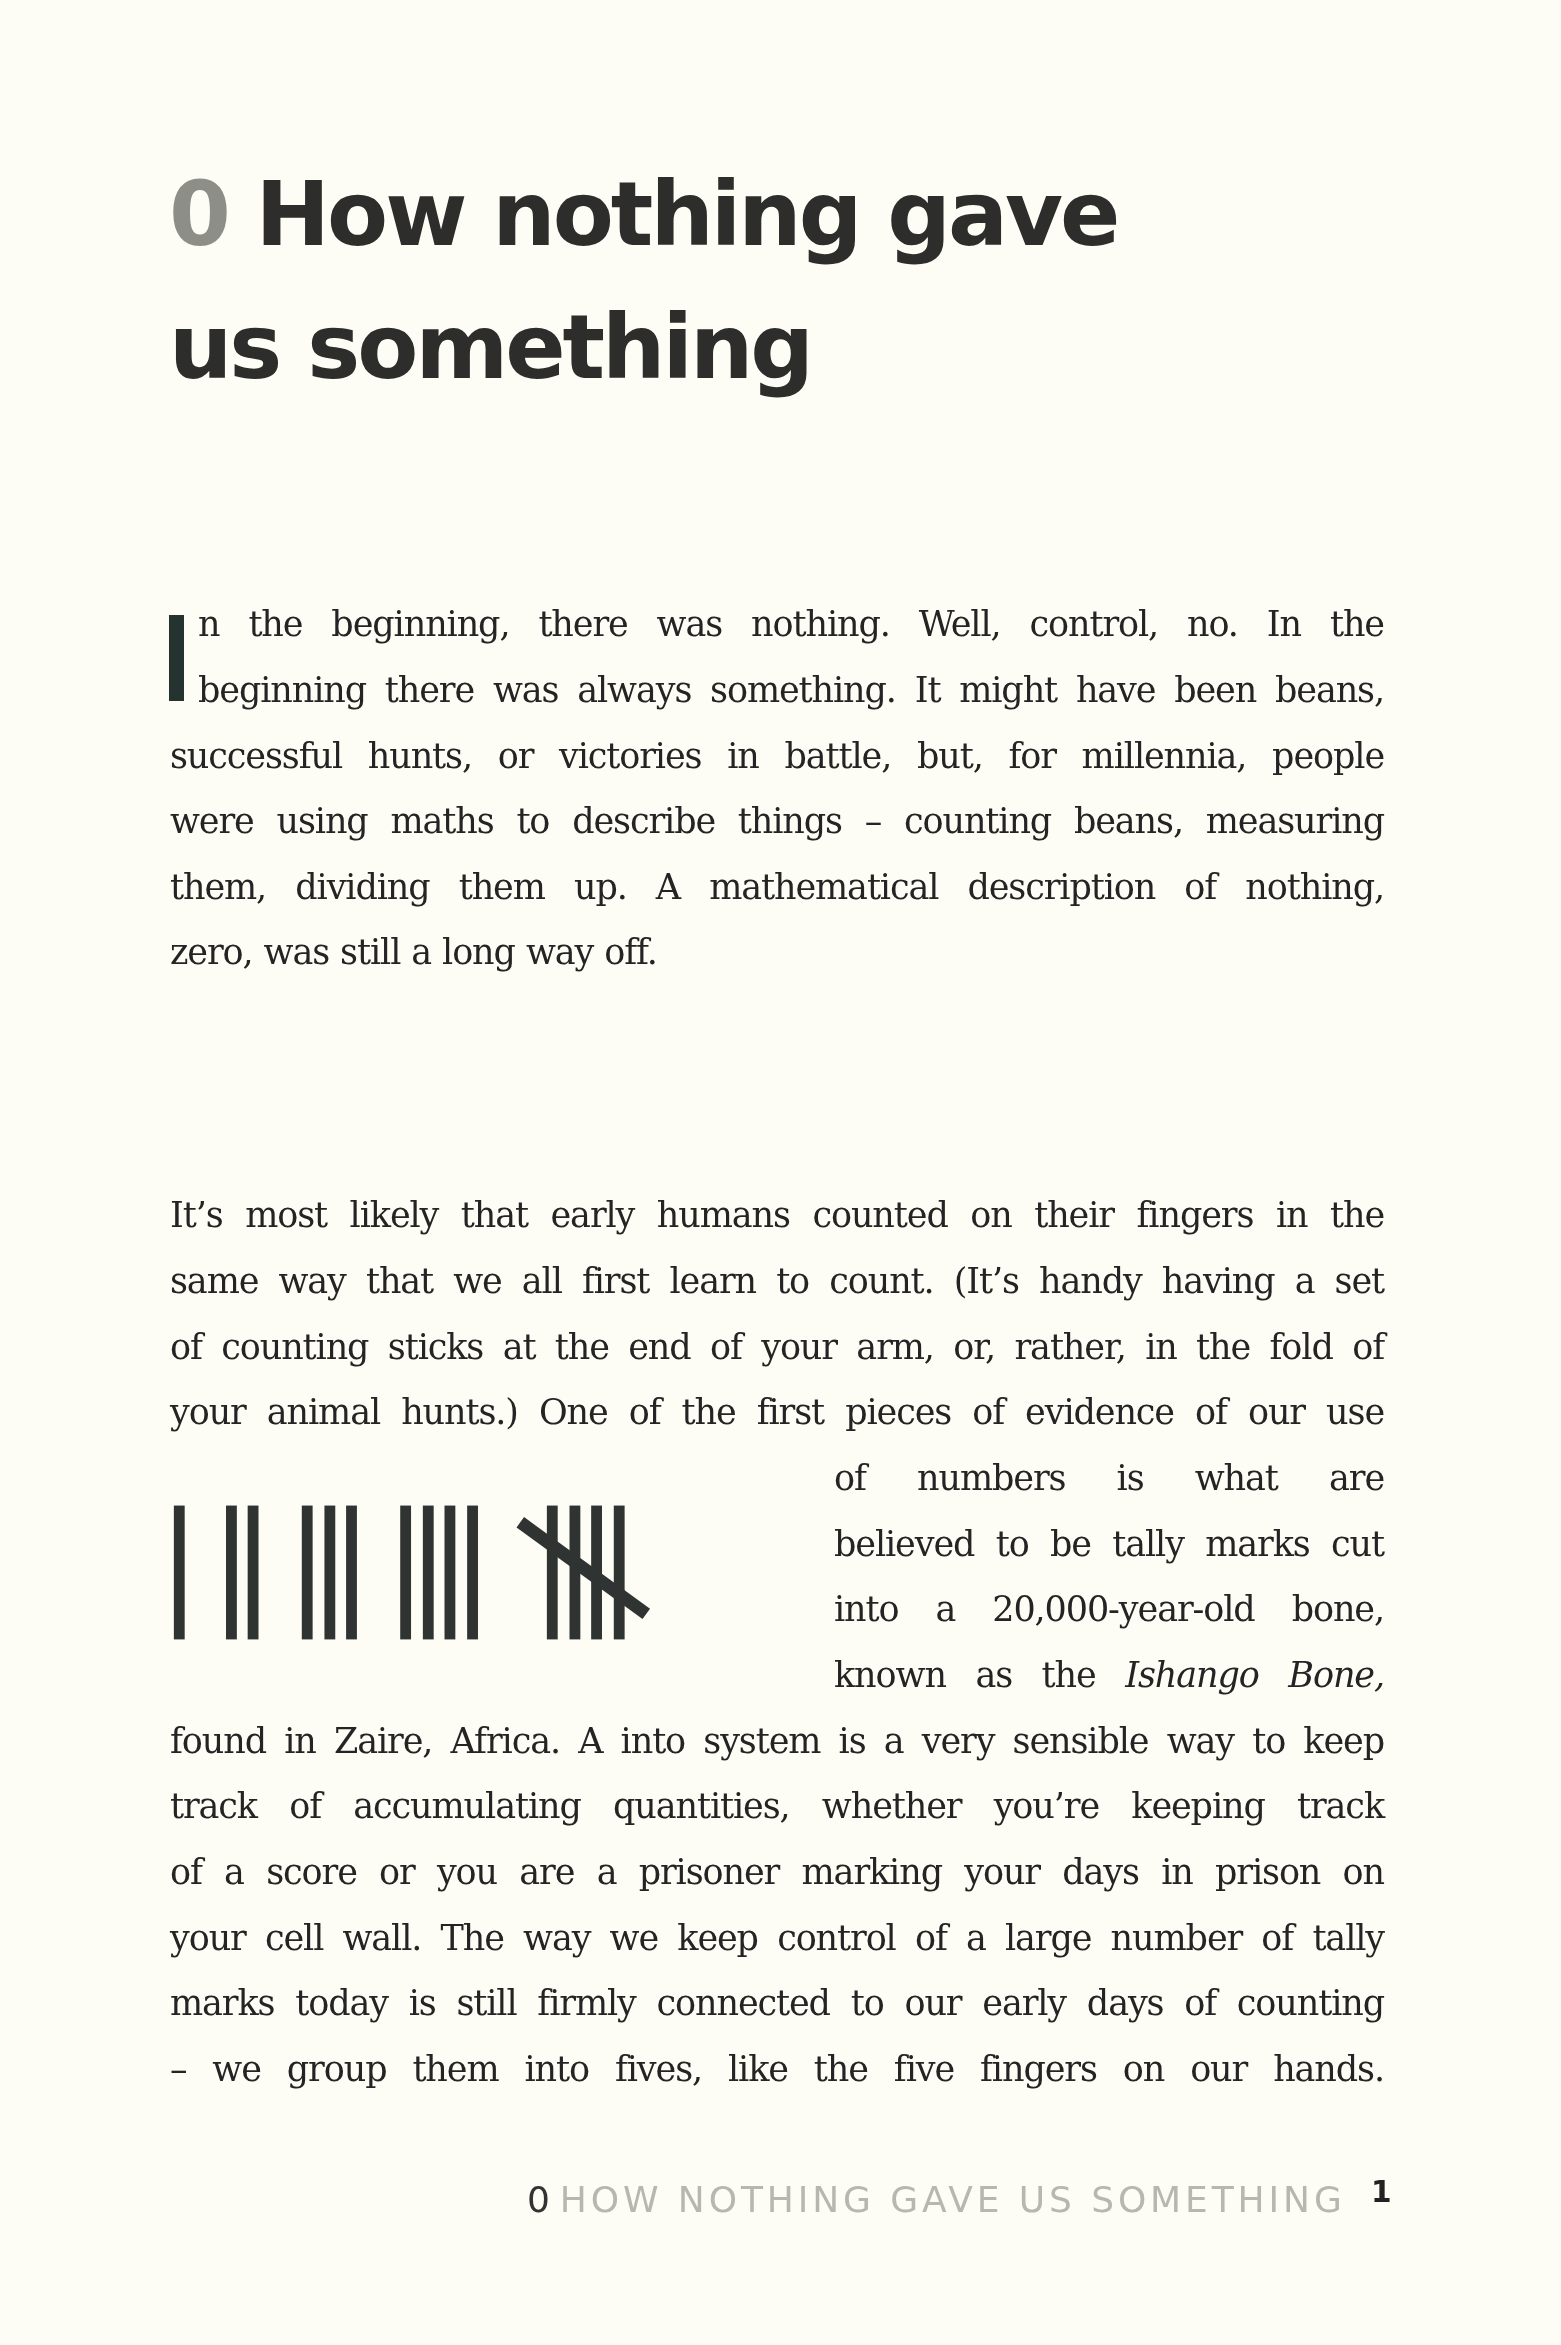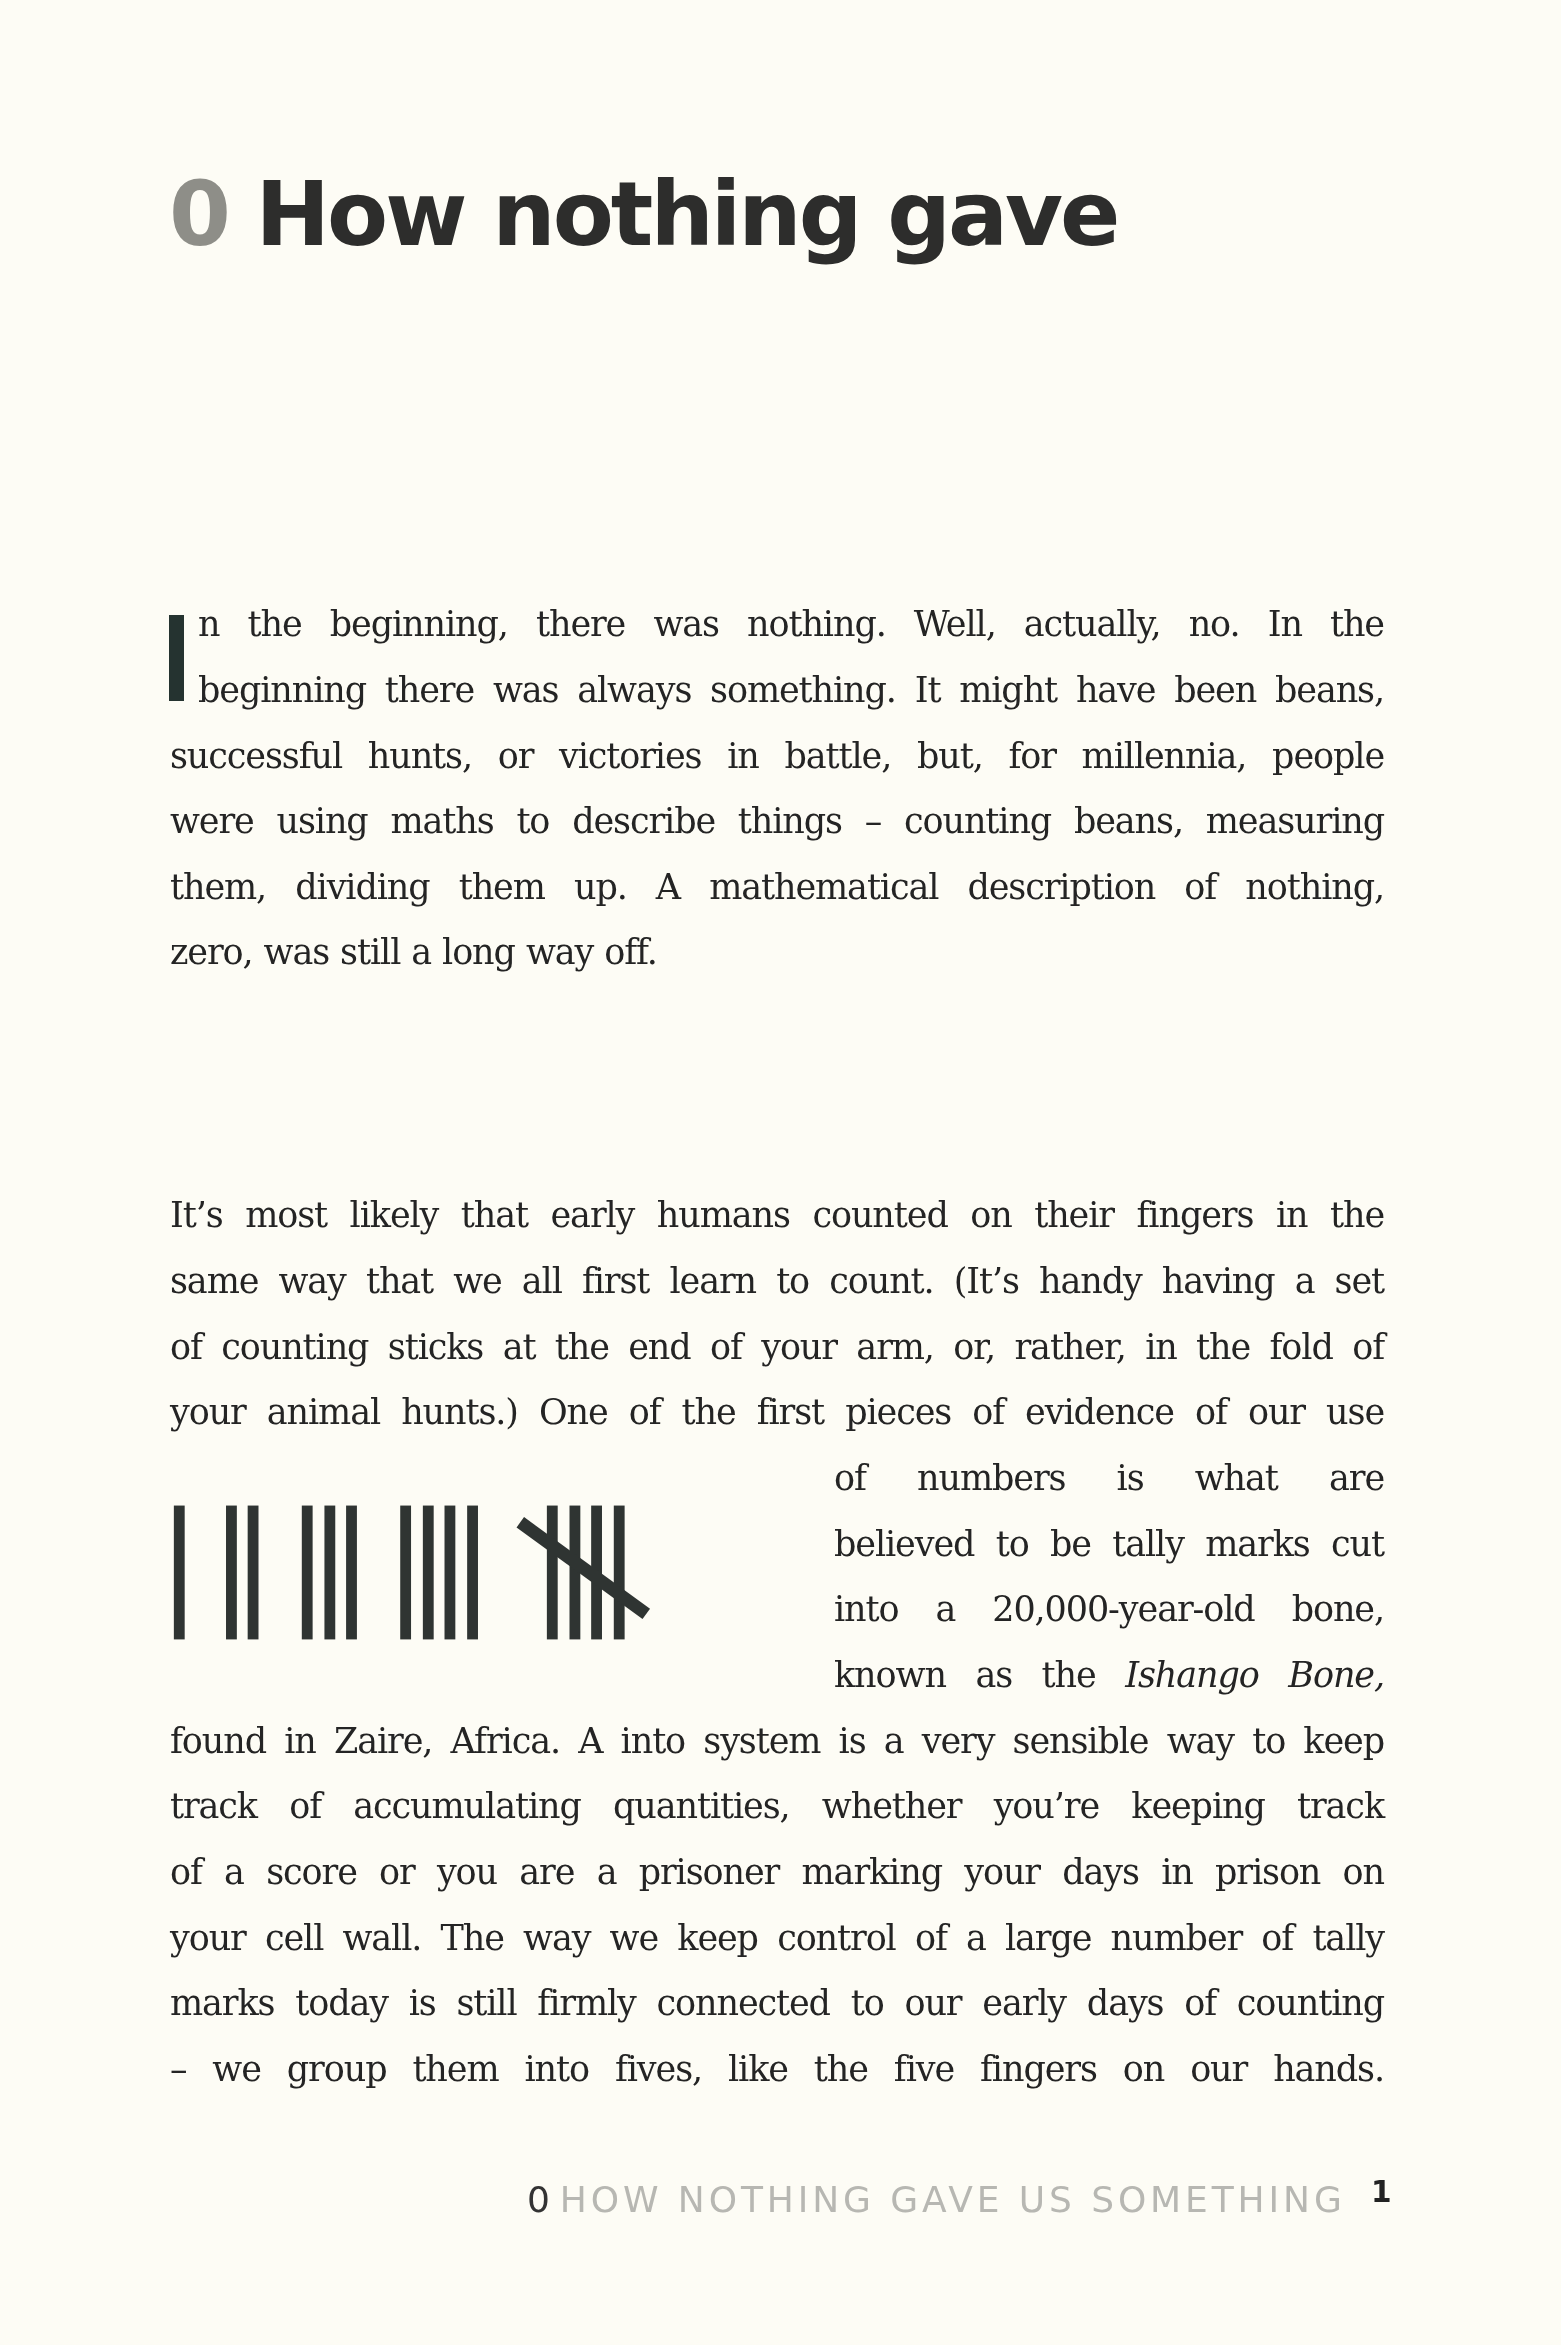--- a/index.html
+++ b/index.html
@@ -114,25 +114,26 @@
       color: #222;
     }
   </style>
 </head>
 <body>
 
 <div class="page">
 
   <h1 class="chapter-title">
     <span class="line"><span class="num">0</span><span>How nothing gave</span></span>
+    <span class="line">us something</span>
   </h1>
 
   <div class="dropcap" title=""></div>
   <div class="body-text">
-    <div class="text-line indent" style="top:591px">n the beginning, there was nothing. Well, actually, no. In the</div>
+    <div class="text-line indent" style="top:591px">n the beginning, there was nothing. Well, control, no. In the</div>
     <div class="text-line indent" style="top:657px">beginning there was always something. It might have been beans,</div>
     <div class="text-line" style="top:723px">successful hunts, or victories in battle, but, for millennia, people</div>
     <div class="text-line" style="top:788px">were using maths to describe things – counting beans, measuring</div>
     <div class="text-line" style="top:854px">them, dividing them up. A mathematical description of nothing,</div>
     <div class="text-line last" style="top:919px">zero, was still a long way off.</div>
   </div>
 
 
   <div class="body-text">
     <div class="text-line" style="top:1182px">It’s most likely that early humans counted on their fingers in the</div>

